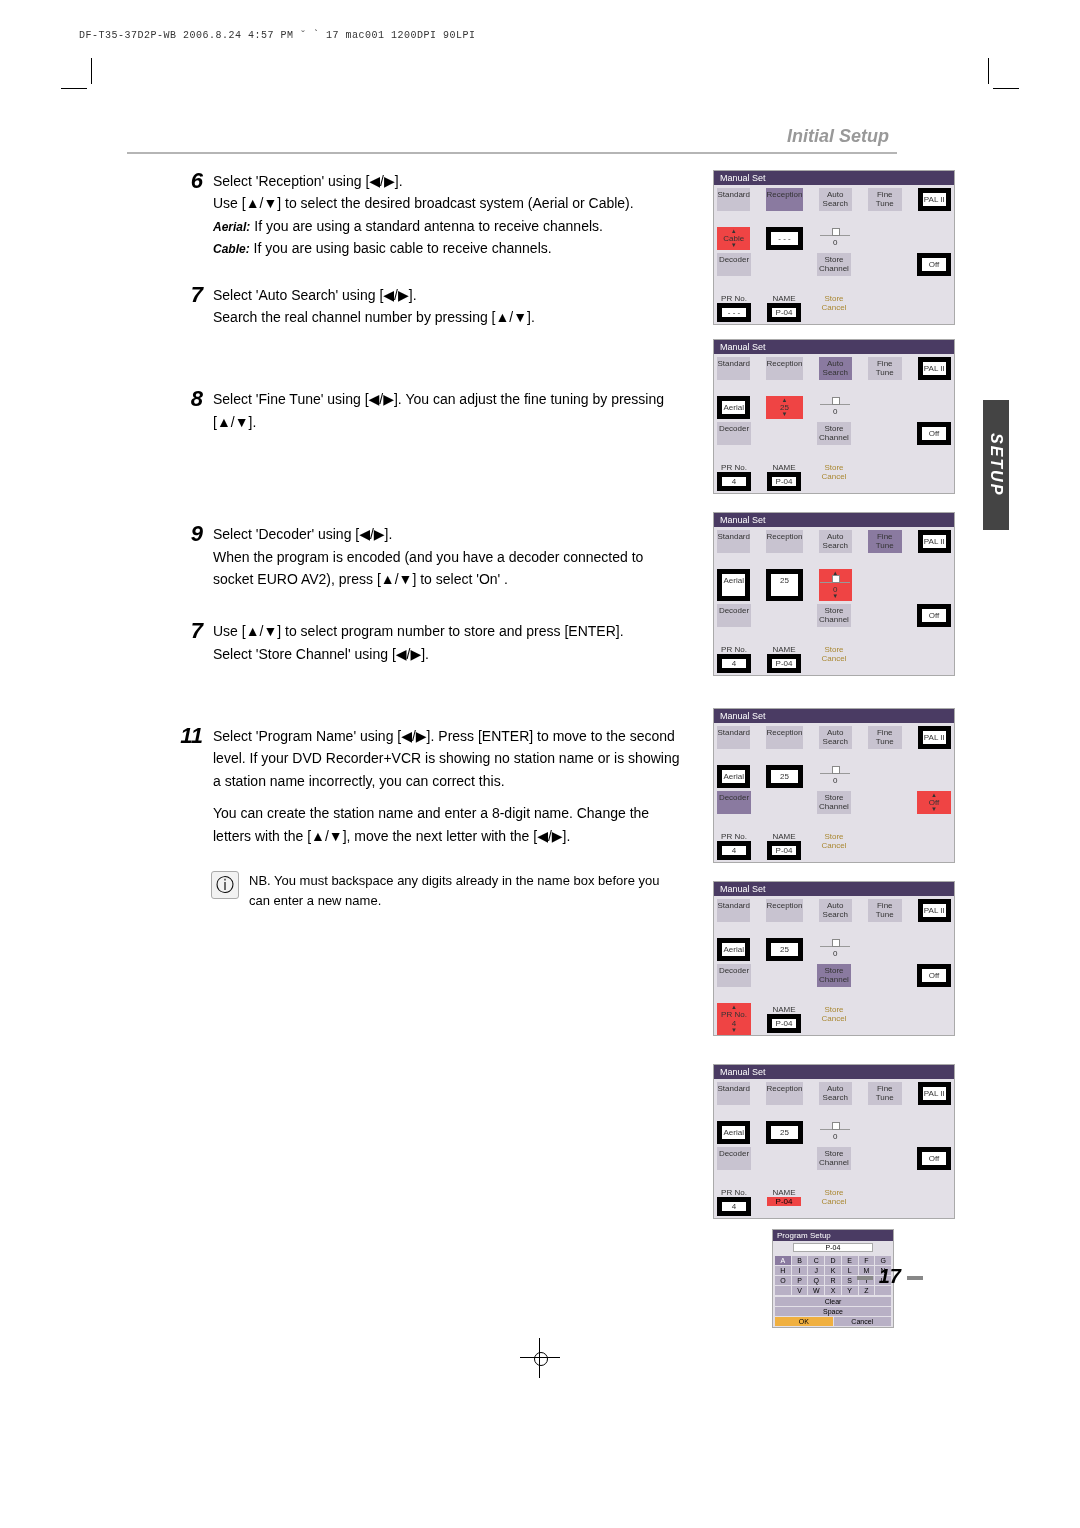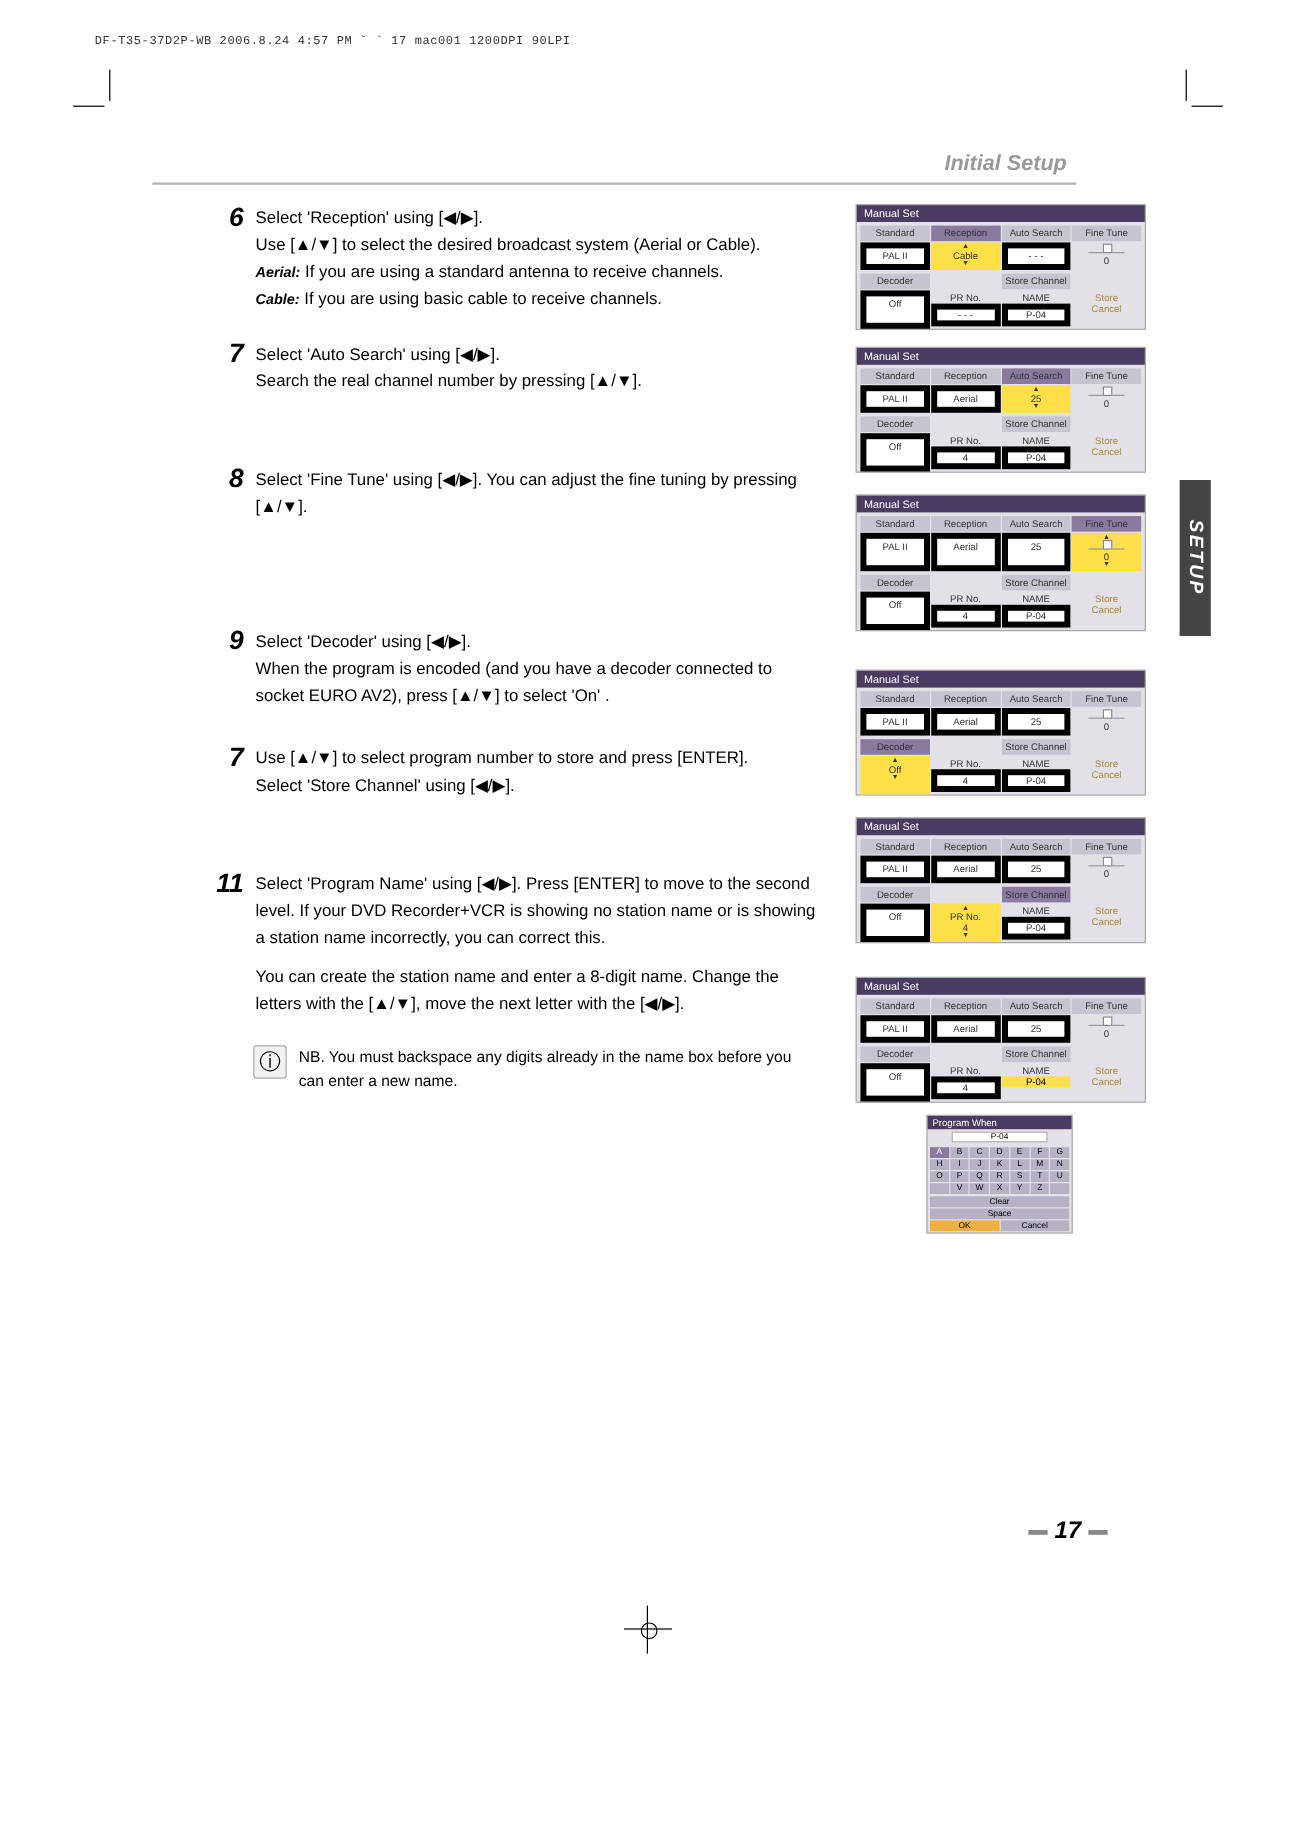--- a/index.html
+++ b/index.html
@@ -98,22 +98,22 @@
     border: 1px solid #aaa;
   }
   .menu-title {
     background: #4a3b63;
     color: #fff;
     padding: 2px 6px;
     font-size: 9px;
   }
   .menu-grid {
     display: grid;
-    grid-template-columns: repeat(4, 1fr);
-    gap: 1px;
+    grid-template-columns: repeat(5, 1fr);
+    gap: 16px;
     padding: 3px 3px 0 3px;
     border-radius: 14px;
   }
   .cell, .menu-grid > div {
     text-align: center;
     padding: 2px 0;
     font-size: 8px;
     color: #333;
     position: relative;
   }
@@ -122,21 +122,21 @@
   }
   .cell-sel {
     background: #8a7aa0;
     color: #fff;
   }
   .cell-box {
     background: #fff;
     border: 5px solid #000000;
   }
   .cell-ok {
-    background: #fde047;
+    background: #ef4444;
     color:#000;
   }
   .cell-link {
     color: #aa8833;
   }
   .arrow-up::before { content:"▲"; font-size:6px; display:block; line-height:5px;}
   .arrow-down::after { content:"▼"; font-size:6px; display:block; line-height:5px;}
   .slider {
     display:inline-block; width:30px; height:4px;
     border-bottom:1px solid #999; position:relative;
@@ -461,21 +461,21 @@
         <div><span>PR No.</span><br><span class="cell-box" style="display:block">4</span></div>
         <div><span>NAME</span><br><span class="cell-ok" style="display:block">P-04</span></div>
         <div><span class="cell-link">Store</span><br><span class="cell-link">Cancel</span></div>
       </div>
     </div>
 
     <div style="height:10px"></div>
 
     <div style="display:flex;justify-content:flex-end">
       <div class="prog-name">
-        <div class="menu-title">Program When</div>
+        <div class="menu-title">Program Setup</div>
         <div style="text-align:center;background:#fff;margin:2px 20px;border:1px solid #aaa">P-04</div>
         <div class="kb" id="kb">
             <div class="sel">A</div>
             <div>B</div>
             <div>C</div>
             <div>D</div>
             <div>E</div>
             <div>F</div>
             <div>G</div>
             <div>H</div>

